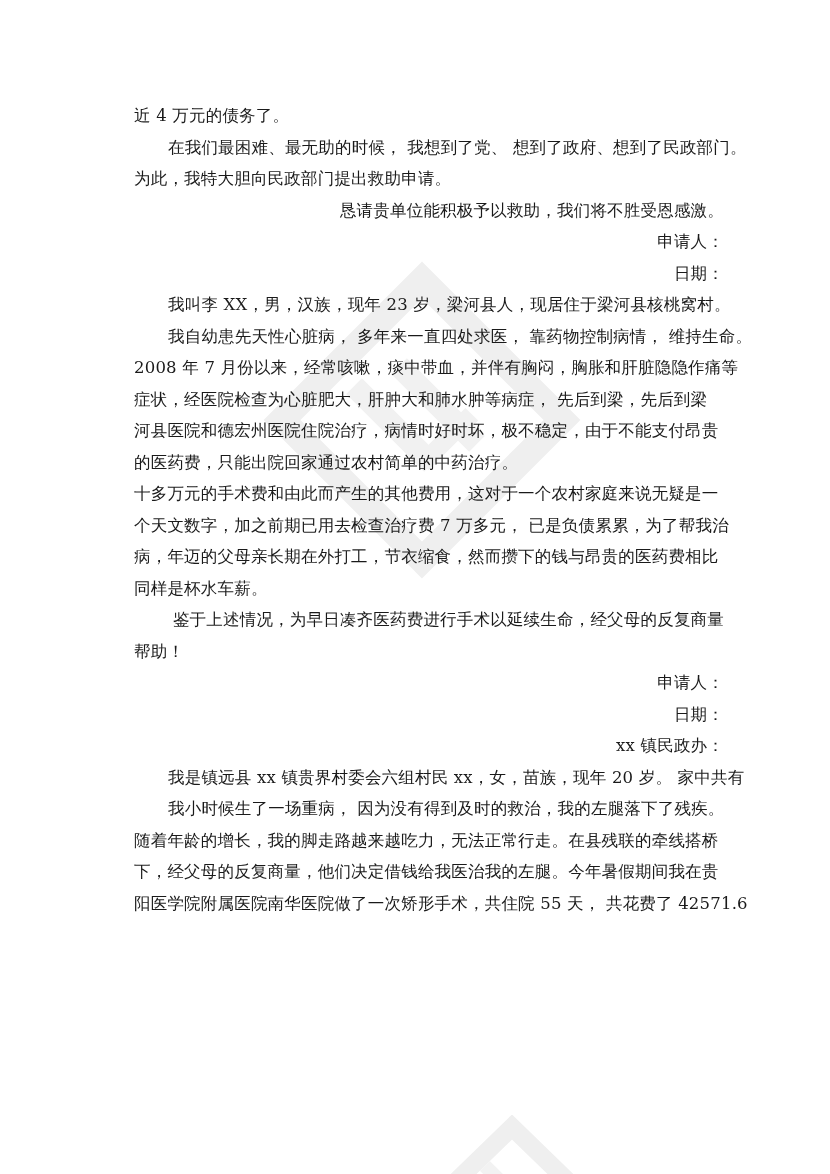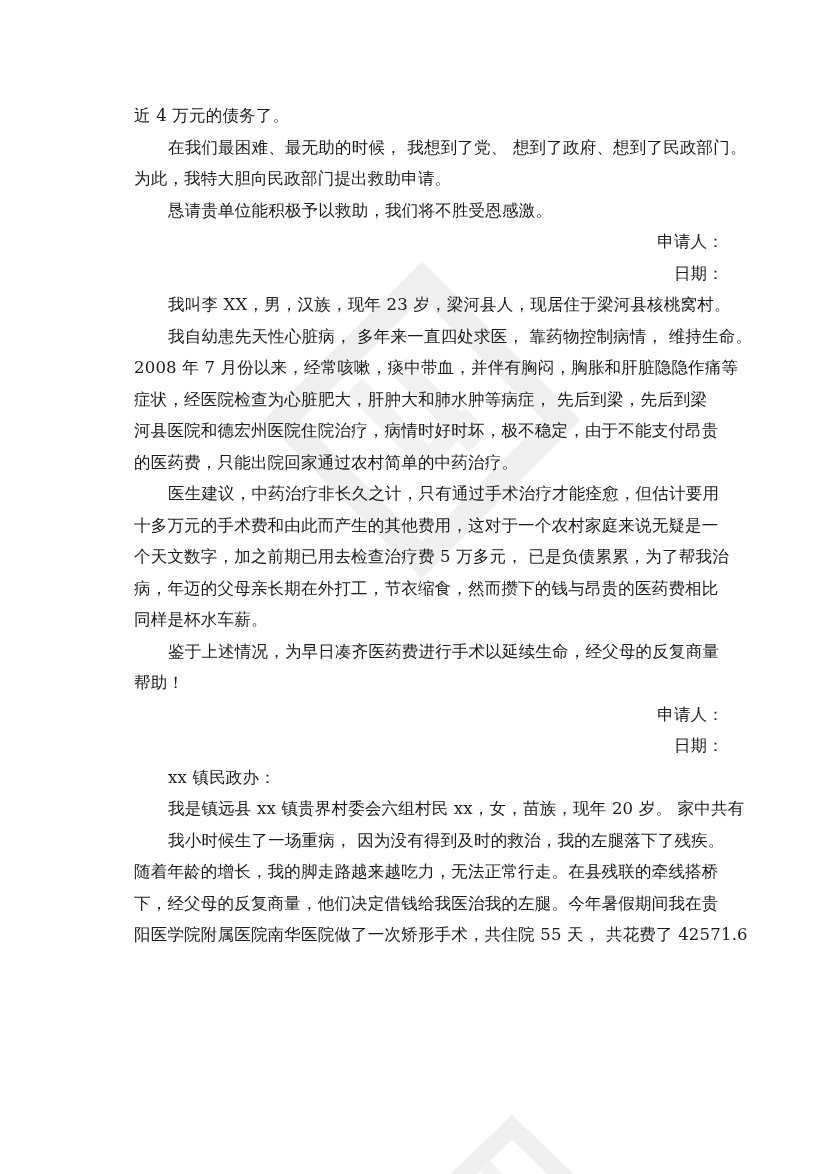--- a/index.html
+++ b/index.html
@@ -6,21 +6,21 @@
     body { width: 830px; height: 1174px; position: relative; overflow: hidden; }
     .page { position: absolute; left: 12px; top: 0; width: 830px; height: 1174px; background: #fff; }
     .watermark { position: absolute; pointer-events: none; }
     .content {
       position: absolute; left: 122px; top: 100px; width: 590px;
       font-family: "DejaVu Serif", "Liberation Serif", serif;
       font-size: 16.5px; line-height: 31.5px; color: #1a1a1a;
       letter-spacing: 0.2px;
     }
     .line { white-space: nowrap; height: 31.5px; }
-    .indent { padding-left: 34px; }
+    .indent { padding-left: 34px; text-align: right; }
     .indent2 { padding-left: 36px; text-align: right; }
   </style>
 </head>
 <body>
 
 <div class="page">
 
   <svg class="watermark" style="left:250px; top:260px;" width="320" height="320" viewBox="0 0 320 320">
     <g fill="none" stroke="#efefef" stroke-width="26">
       <polygon points="160,20 300,160 160,300 20,160"></polygon>
@@ -43,23 +43,22 @@
     <div class="line">为此，我特大胆向民政部门提出救助申请。</div>
     <div class="line indent">恳请贵单位能积极予以救助，我们将不胜受恩感激。</div>
     <div class="line indent2">申请人：</div>
     <div class="line indent2">日期：</div>
     <div class="line indent">我叫李 XX，男，汉族，现年 23 岁，梁河县人，现居住于梁河县核桃窝村。</div>
     <div class="line indent">我自幼患先天性心脏病，  多年来一直四处求医，  靠药物控制病情，  维持生命。</div>
     <div class="line">2008 年 7 月份以来，经常咳嗽，痰中带血，并伴有胸闷，胸胀和肝脏隐隐作痛等</div>
     <div class="line">症状，经医院检查为心脏肥大，肝肿大和肺水肿等病症，  先后到梁，先后到梁</div>
     <div class="line">河县医院和德宏州医院住院治疗，病情时好时坏，极不稳定，由于不能支付昂贵</div>
     <div class="line">的医药费，只能出院回家通过农村简单的中药治疗。</div>
-    <div class="line indent">医生建议，中药治疗非长久之计，只有通过手术治疗才能痊愈，但估计要用</div>
     <div class="line">十多万元的手术费和由此而产生的其他费用，这对于一个农村家庭来说无疑是一</div>
-    <div class="line">个天文数字，加之前期已用去检查治疗费 5 万多元，  已是负债累累，为了帮我治</div>
+    <div class="line">个天文数字，加之前期已用去检查治疗费 7 万多元，  已是负债累累，为了帮我治</div>
     <div class="line">病，年迈的父母亲长期在外打工，节衣缩食，然而攒下的钱与昂贵的医药费相比</div>
     <div class="line">同样是杯水车薪。</div>
     <div class="line indent">鉴于上述情况，为早日凑齐医药费进行手术以延续生命，经父母的反复商量</div>
     <div class="line">帮助！</div>
     <div class="line indent2">申请人：</div>
     <div class="line indent2">日期：</div>
     <div class="line indent">xx 镇民政办：</div>
     <div class="line indent">我是镇远县 xx 镇贵界村委会六组村民 xx，女，苗族，现年 20 岁。 家中共有</div>
     <div class="line indent">我小时候生了一场重病，  因为没有得到及时的救治，我的左腿落下了残疾。</div>
     <div class="line">随着年龄的增长，我的脚走路越来越吃力，无法正常行走。在县残联的牵线搭桥</div>

